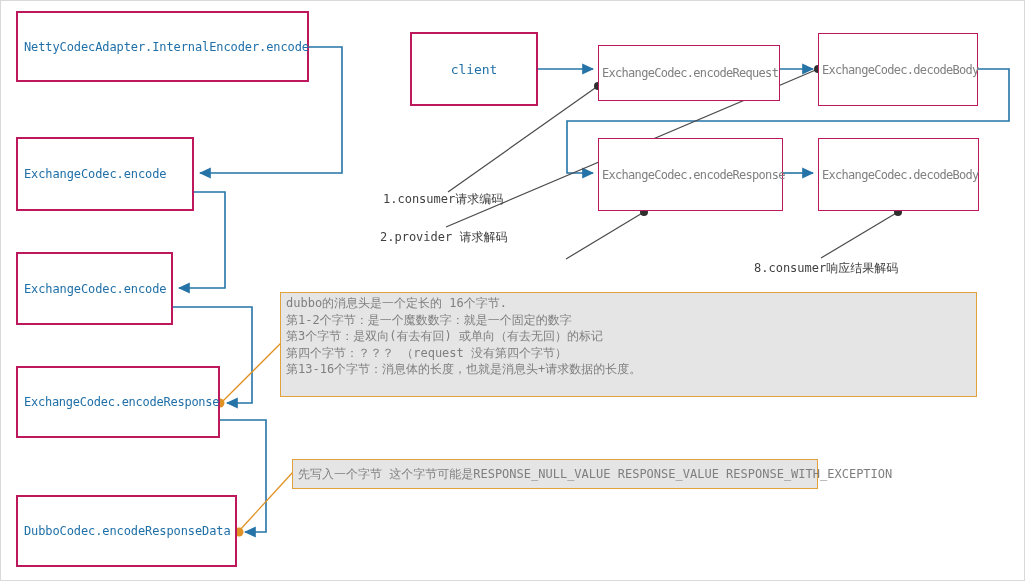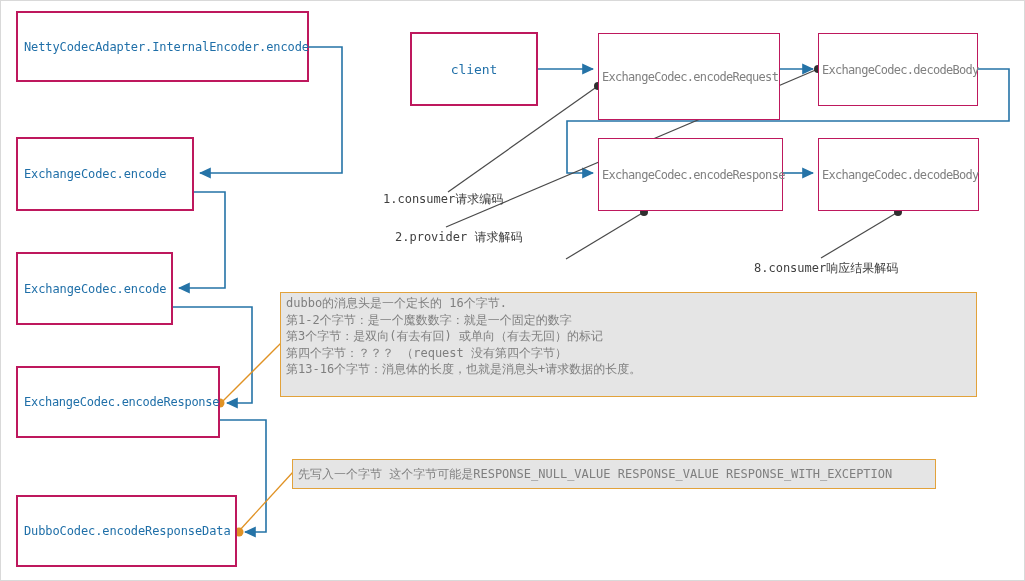--- a/index.html
+++ b/index.html
@@ -95,35 +95,35 @@
   <div class="node" style="left:15px;top:136px;width:178px;height:74px;">ExchangeCodec.encode</div>
 
   <div class="node" style="left:15px;top:251px;width:157px;height:73px;">ExchangeCodec.encode</div>
 
   <div class="node" style="left:15px;top:365px;width:204px;height:72px;letter-spacing:-0.25px;">ExchangeCodec.encodeResponse</div>
 
   <div class="node" style="left:15px;top:494px;width:221px;height:72px;">DubboCodec.encodeResponseData</div>
 
   <div class="node center" style="left:409px;top:31px;width:128px;height:74px;">client</div>
 
-  <div class="node flowbox" style="left:597px;top:32px;width:182px;height:87px;">ExchangeCodec.encodeRequest</div>
+  <div class="node flowbox" style="left:597px;top:44px;width:182px;height:56px;">ExchangeCodec.encodeRequest</div>
 
   <div class="node flowbox" style="left:817px;top:32px;width:160px;height:73px;">ExchangeCodec.decodeBody</div>
 
   <div class="node flowbox" style="left:597px;top:137px;width:185px;height:73px;">ExchangeCodec.encodeResponse</div>
 
   <div class="node flowbox" style="left:817px;top:137px;width:161px;height:73px;">ExchangeCodec.decodeBody</div>
 
   <div class="step-label" style="left:382px;top:190px;">1.consumer请求编码</div>
-  <div class="step-label" style="left:394px;top:228px;text-align:center;">2.provider 请求解码</div>
+  <div class="step-label" style="left:379px;top:228px;text-align:center;">2.provider 请求解码</div>
   <div class="step-label" style="left:753px;top:259px;">8.consumer响应结果解码</div>
 
   <div class="note" style="left:279px;top:291px;width:697px;height:105px;">
     <span class="note-line">dubbo的消息头是一个定长的 16个字节.</span>
     <span class="note-line">第1-2个字节：是一个魔数数字：就是一个固定的数字</span>
     <span class="note-line">第3个字节：是双向(有去有回) 或单向（有去无回）的标记</span>
     <span class="note-line">第四个字节：？？？ （request 没有第四个字节）</span>
     <span class="note-line">第13-16个字节：消息体的长度，也就是消息头+请求数据的长度。</span>
   </div>
 
-  <div class="note single" style="left:291px;top:458px;width:644px;height:30px;">先写入一个字节 这个字节可能是RESPONSE_NULL_VALUE  RESPONSE_VALUE  RESPONSE_WITH_EXCEPTION</div>
+  <div class="note single" style="left:291px;top:458px;width:526px;height:30px;">先写入一个字节 这个字节可能是RESPONSE_NULL_VALUE  RESPONSE_VALUE  RESPONSE_WITH_EXCEPTION</div>
 
 </div>
 
 </body></html>

